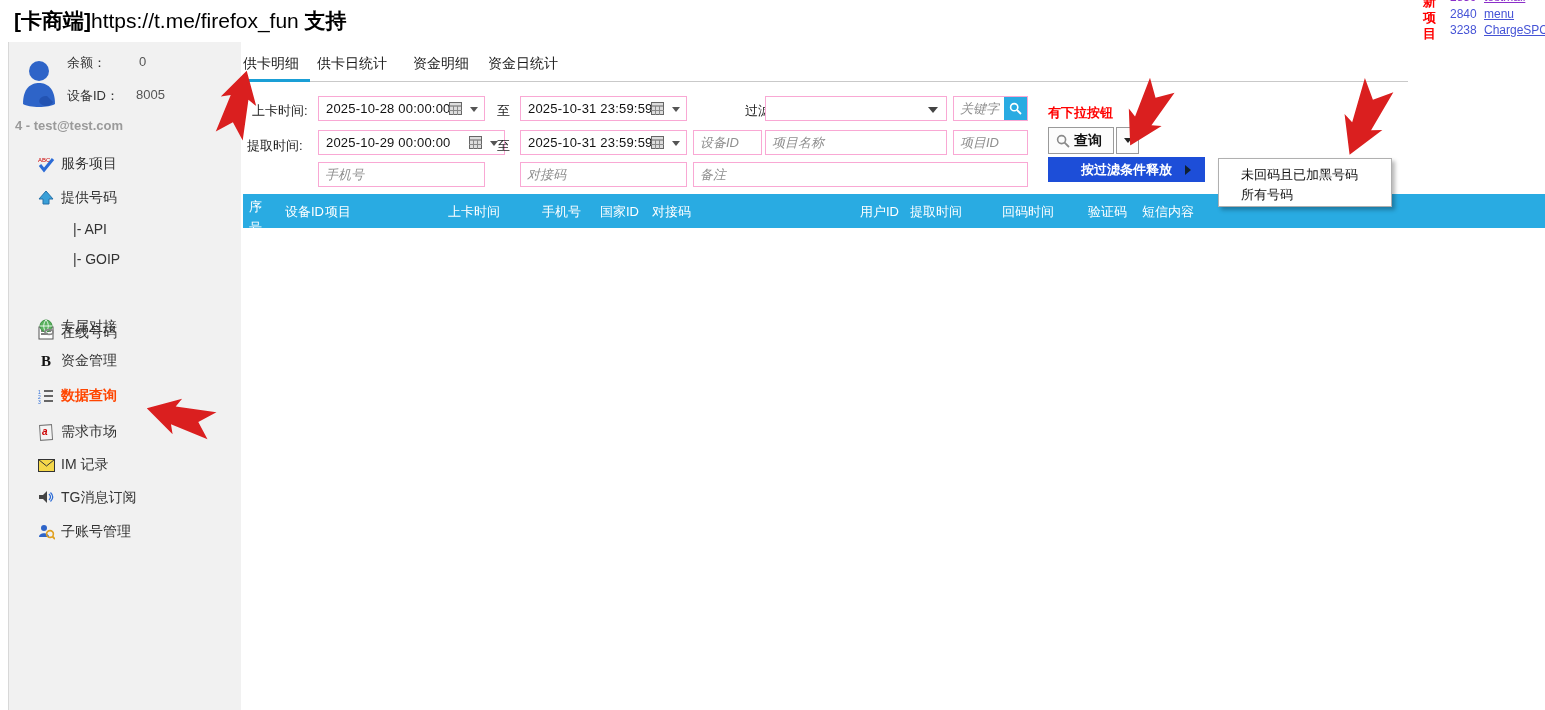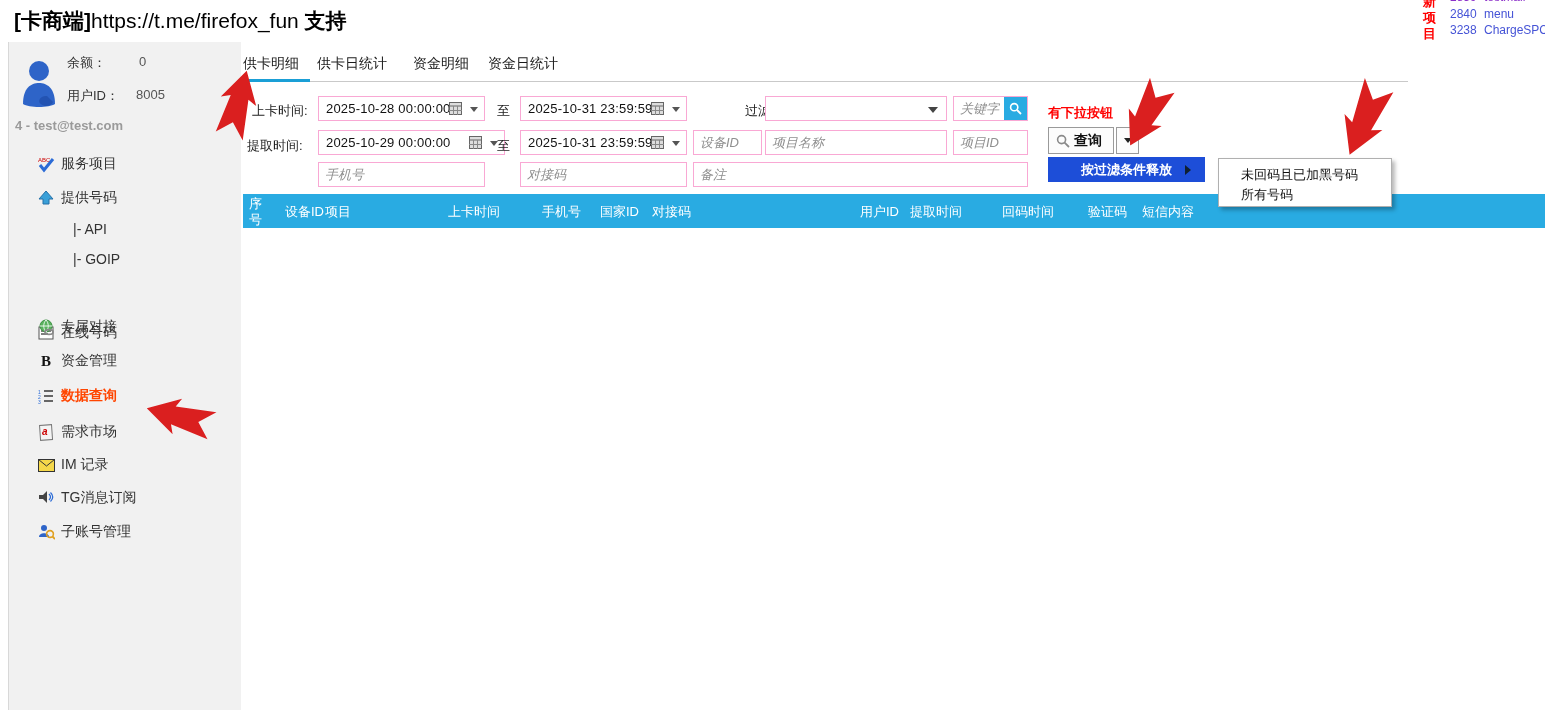--- a/index.html
+++ b/index.html
@@ -6,21 +6,21 @@
   body{font-family:"Liberation Sans","DejaVu Sans",sans-serif;color:#222;}
   #stage{position:relative;width:1545px;height:710px;overflow:hidden;background:#fff;}
 
   
   .titlebar{position:absolute;left:0;top:0;width:100%;height:42px;background:#fff;}
   .apptitle{position:absolute;left:14px;top:7px;font-size:21px;color:#000;white-space:nowrap;}
   .apptitle .b{font-weight:bold;}
 
   
   .corner-vert{position:absolute;left:1422px;top:-6px;width:15px;font-size:13px;line-height:16px;color:#f00;font-weight:bold;text-align:center;word-break:break-all;}
-  .corner-row{position:absolute;font-size:12px;color:#4553d6;white-space:nowrap;}
+  .corner-row{position:absolute;font-size:12px;color:#4553d6;white-space:nowrap;text-decoration:underline;}
   .corner-row .num{display:inline-block;width:34px;}
   .corner-row.clipped{color:#8b2fc9;}
 
   
   .sidebar{position:absolute;left:8px;top:42px;width:232px;height:668px;background:#f1f1f1;border-left:1px solid #d8d8d8;}
   .avatar{position:absolute;left:10px;top:16px;width:40px;height:50px;}
   .uinfo-label{position:absolute;font-size:13px;color:#333;}
   .uinfo-val{position:absolute;font-size:13px;color:#555;}
   .account{position:absolute;left:6px;top:76px;font-size:13px;font-weight:bold;color:#9a9a9a;}
   .nav-item{position:absolute;left:0;width:232px;height:24px;font-size:14px;color:#333;cursor:default;display:flex;align-items:center;}
@@ -51,21 +51,21 @@
   .querybtn .qlbl{font-size:14px;font-weight:bold;color:#111;margin-left:4px;}
   .querydrop{position:absolute;left:1116px;top:127px;width:23px;height:27px;border:1px solid #9a9a9a;background:#fcfcfc;box-sizing:border-box;display:flex;align-items:center;justify-content:center;cursor:pointer;}
   .querydrop .c{width:0;height:0;border-left:4px solid transparent;border-right:4px solid transparent;border-top:5px solid #222;}
 
   .releasebtn{position:absolute;left:1048px;top:157px;width:157px;height:25px;background:#1d4ed8;color:#fff;font-size:13px;font-weight:bold;display:flex;align-items:center;justify-content:center;cursor:pointer;}
   .releasebtn .subarrow{position:absolute;right:14px;top:8px;width:0;height:0;border-top:5px solid transparent;border-bottom:5px solid transparent;border-left:6px solid #102030;}
 
   
   .thead{position:absolute;left:243px;top:194px;width:1302px;height:34px;background:#29abe2;}
   .thead span{position:absolute;color:#fff;font-size:13px;top:9px;white-space:nowrap;}
-  .thead .two{top:2px;width:16px;line-height:16px;white-space:normal;}
+  .thead .two{top:2px;width:16px;line-height:21px;white-space:normal;}
 
   
   .popup{position:absolute;left:1218px;top:158px;width:172px;height:47px;background:#fff;border:1px solid #b0b0b0;box-shadow:3px 3px 4px rgba(0,0,0,0.28);z-index:30;}
   .popup .mi{position:absolute;left:22px;font-size:13px;color:#111;white-space:nowrap;cursor:pointer;}
 
   .redarrow{position:absolute;z-index:40;}
 </style>
 </head>
 <body>
 
@@ -81,21 +81,21 @@
   <div class="corner-row" style="left:1450px;top:23px;"><span class="num">3238</span><span>ChargeSPC</span></div>
 
   <div class="sidebar">
     <svg class="avatar" viewBox="0 0 40 50">
       <circle cx="20" cy="13" r="10" fill="#2e64c8"></circle>
       <path d="M4 46 C4 30 12 25 20 25 C28 25 36 30 36 46 C30 50 10 50 4 46 Z" fill="#2e64c8"></path>
       <path d="M28 38 a7 5 0 1 0 6 6 Z" fill="#2353b2"></path>
     </svg>
     <div class="uinfo-label" style="left:58px;top:12px;">余额：</div>
     <div class="uinfo-val" style="left:130px;top:12px;">0</div>
-    <div class="uinfo-label" style="left:58px;top:45px;">用户ID：</div>
+    <div class="uinfo-label" style="left:58px;top:45px;">设备ID：</div>
     <div class="uinfo-val" style="left:127px;top:45px;">8005</div>
     <div class="account">4 - test@test.com</div>
 
     <div class="nav-item" style="top:110px;">
       <span class="ico">
         <svg width="18" height="18" viewBox="0 0 18 18">
             <text x="1" y="7" font-size="6" fill="#c00" font-family="sans-serif">ABC</text>
             <path d="M3 10 L7 15 L16 4" stroke="#2b6bd6" stroke-width="3" fill="none"></path>
           </svg>
       </span>

